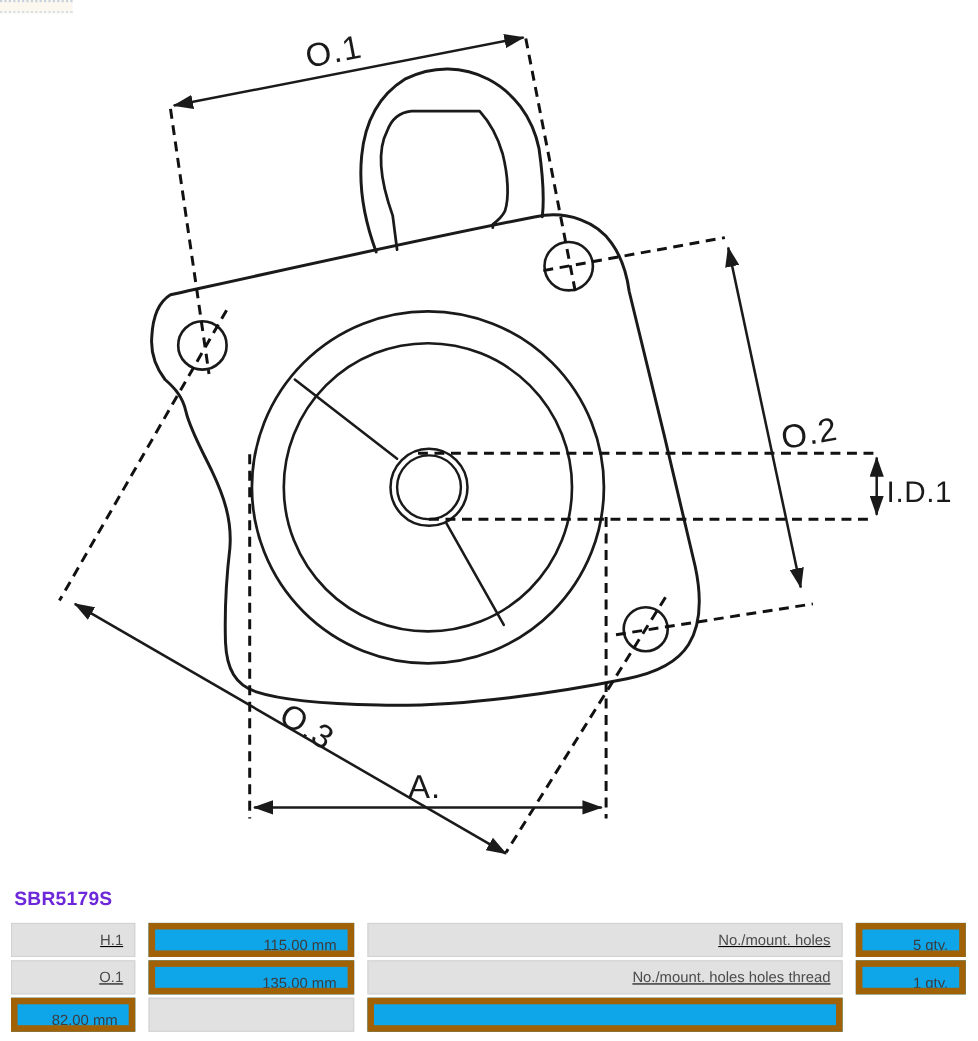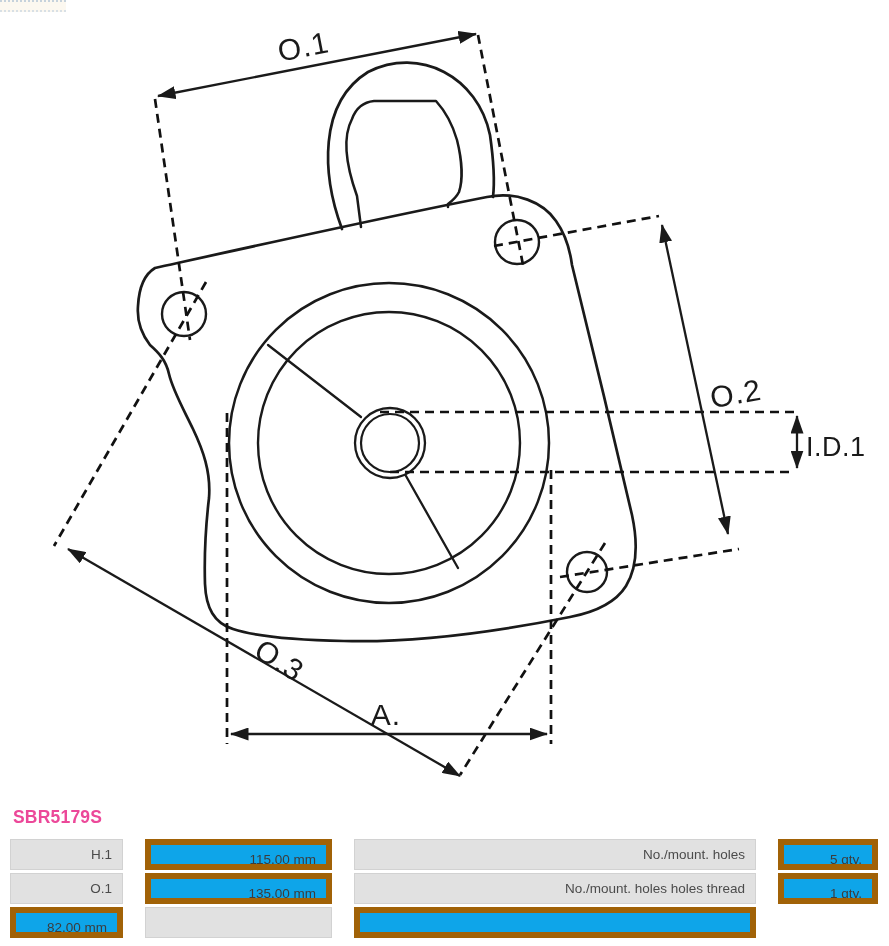--- a/index.html
+++ b/index.html
@@ -6,24 +6,24 @@
   body{width:889px;height:946px;position:relative;overflow:hidden;
        font-family:"Liberation Sans",sans-serif;}
   .corner-artifact{position:absolute;left:0;top:0;width:66px;height:8px;
        border-top:2px dotted #b3c4d1;border-bottom:2px dotted #ccd6de;
        background:#fbf6ec;opacity:.75;}
   .drawing{position:absolute;left:0;top:0;}
   .dim-label{font-family:"Liberation Sans",sans-serif;font-size:30px;
        fill:#1a1a1a;letter-spacing:1px;}
   .dim-label.small{font-size:27px;letter-spacing:0.5px;}
   .product-code{position:absolute;left:13px;top:807px;margin:0;
-       font-size:17.5px;font-weight:600;color:#ec4899;letter-spacing:0.2px;}
+       font-size:17.5px;font-weight:600;color:#6d28d9;letter-spacing:0.2px;}
   .spec-table{position:absolute;left:10px;top:839px;width:868px;
        display:grid;grid-template-columns:113px 187px 1fr 100px;
-       gap:3px 22px;font-size:13.5px;}
+       gap:3px 12px;font-size:13.5px;text-decoration:underline;}
   .cell{height:31px;line-height:30px;padding:0 10px;text-align:right;
        box-sizing:border-box;white-space:nowrap;overflow:hidden;}
   .cell.gray{background:#e1e1e1;border:1px solid #d2d2d2;color:#4b4b4b;}
   .cell.white{background:#0ea5e9;border:6px solid #a16207;color:#3c3c3c;}
 </style>
 </head>
 <body>
 
 <div class="corner-artifact"></div>
 

